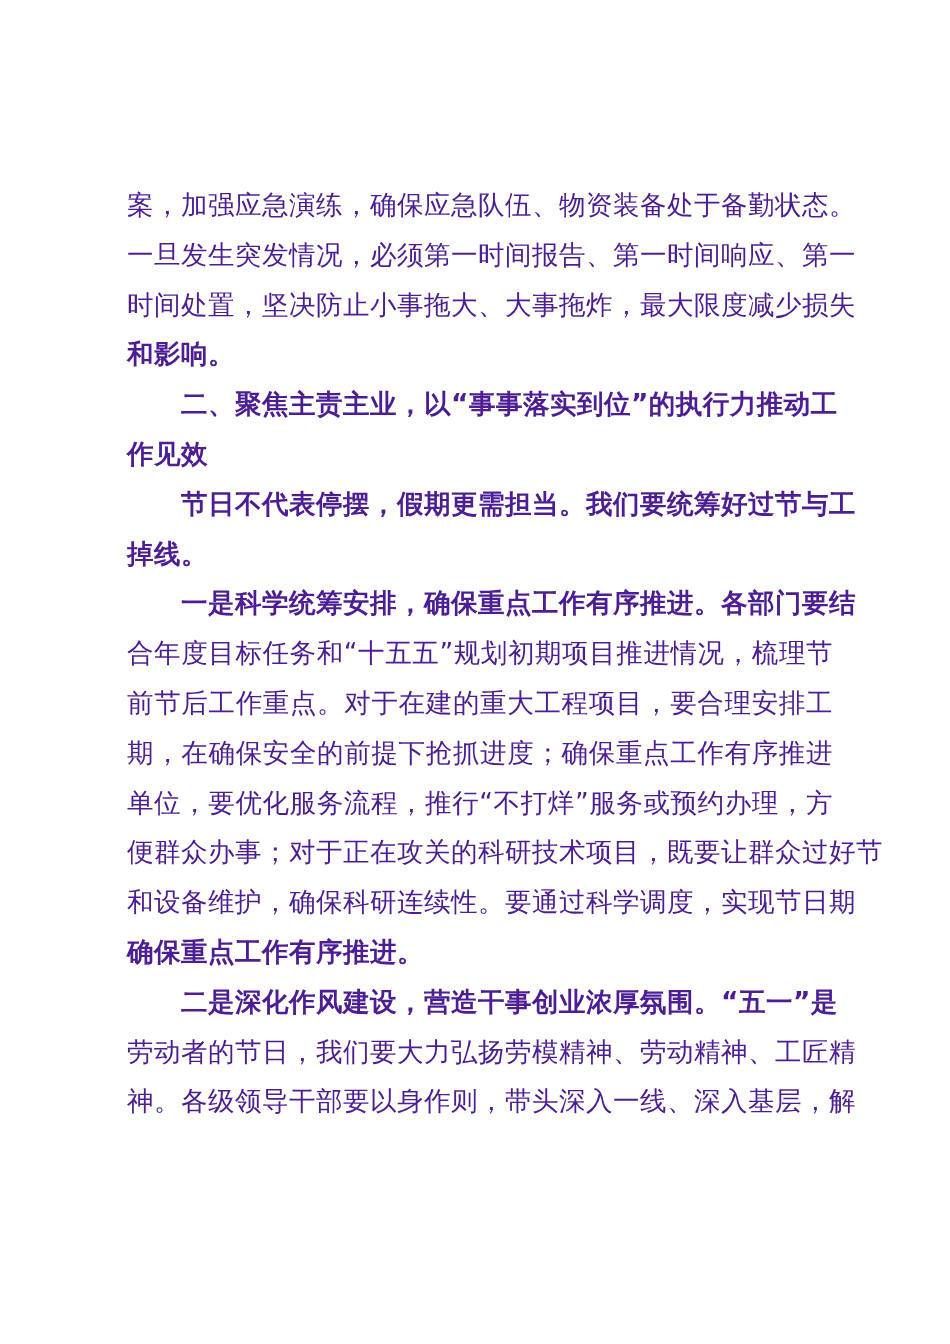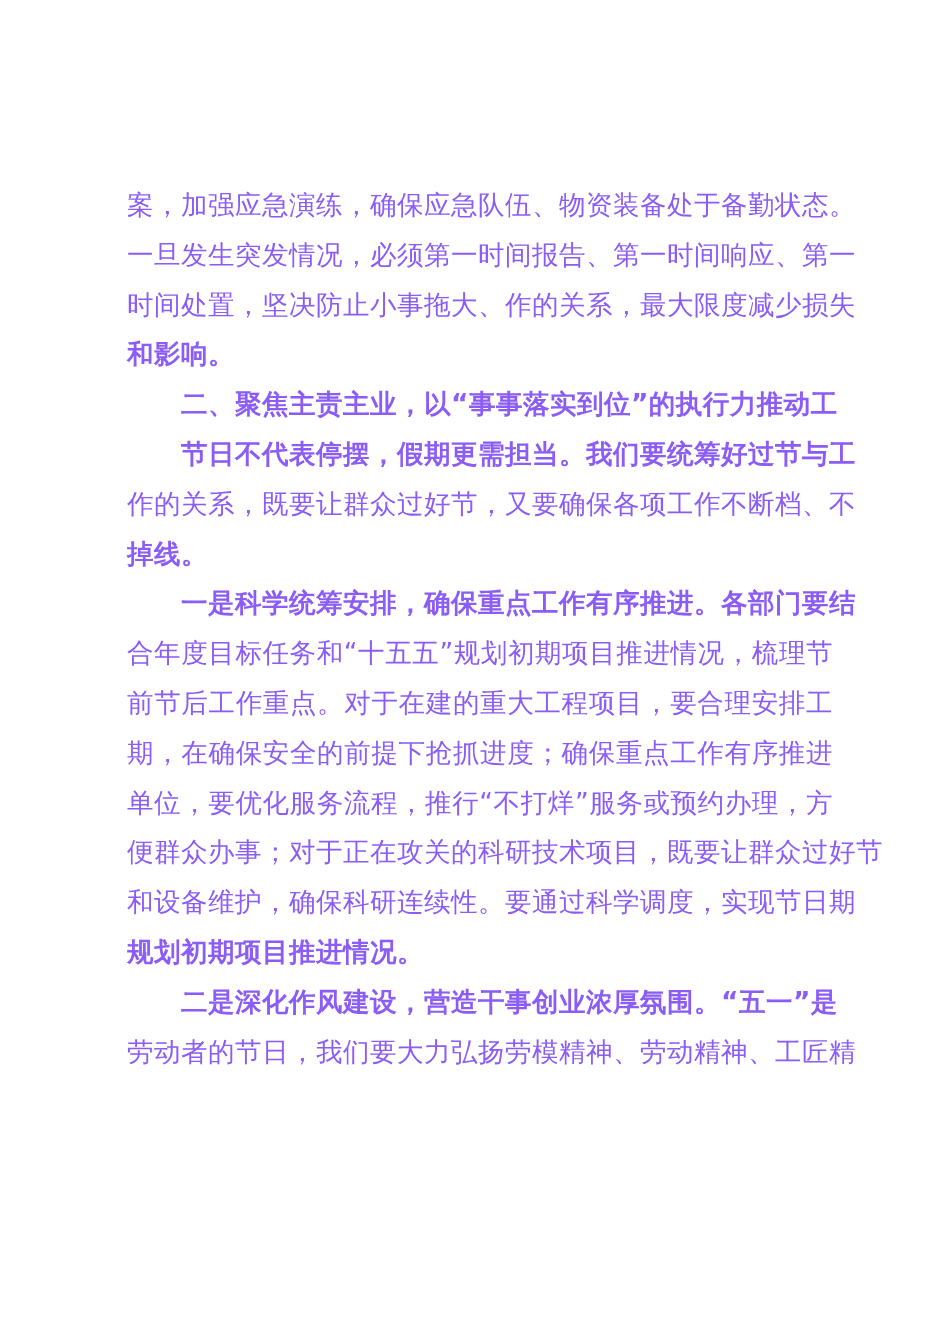--- a/index.html
+++ b/index.html
@@ -14,21 +14,21 @@
       overflow: hidden;
     }
     .page {
       position: absolute;
       left: 127px;
       top: 180px;
       width: 706px;
       font-family: "DejaVu Sans", "Liberation Sans", sans-serif;
       font-size: 26.5px;
       line-height: 49.8px;
-      color: #8b5cf6;
+      color: #4c1d95;
       letter-spacing: 0.5px;
     }
     .para {
       margin: 0;
       padding: 0;
       text-align: justify;
       text-justify: inter-character;
     }
     .line {
       display: block;
@@ -47,43 +47,44 @@
     }
   </style>
 </head>
 <body>
 
 <div class="page">
 
   <div class="para">
     <span class="line">案，加强应急演练，确保应急队伍、物资装备处于备勤状态。</span>
     <span class="line">一旦发生突发情况，必须第一时间报告、第一时间响应、第一</span>
-    <span class="line">时间处置，坚决防止小事拖大、作的关系，最大限度减少损失</span>
+    <span class="line">时间处置，坚决防止小事拖大、大事拖炸，最大限度减少损失</span>
     <span class="line last">和影响。</span>
   </div>
 
   <div class="para">
     <span class="line first-indent">二、聚焦主责主业，以“事事落实到位”的执行力推动工</span>
+    <span class="line last">作见效</span>
   </div>
 
   <div class="para">
     <span class="line first-indent">节日不代表停摆，假期更需担当。我们要统筹好过节与工</span>
-    <span class="line">作的关系，既要让群众过好节，又要确保各项工作不断档、不</span>
     <span class="line last">掉线。</span>
   </div>
 
   <div class="para">
     <span class="line first-indent">一是科学统筹安排，确保重点工作有序推进。各部门要结</span>
     <span class="line">合年度目标任务和“十五五”规划初期项目推进情况，梳理节</span>
     <span class="line">前节后工作重点。对于在建的重大工程项目，要合理安排工</span>
     <span class="line">期，在确保安全的前提下抢抓进度；确保重点工作有序推进</span>
     <span class="line">单位，要优化服务流程，推行“不打烊”服务或预约办理，方</span>
     <span class="line">便群众办事；对于正在攻关的科研技术项目，既要让群众过好节</span>
     <span class="line">和设备维护，确保科研连续性。要通过科学调度，实现节日期</span>
-    <span class="line last">规划初期项目推进情况。</span>
+    <span class="line last">确保重点工作有序推进。</span>
   </div>
 
   <div class="para">
     <span class="line first-indent">二是深化作风建设，营造干事创业浓厚氛围。“五一”是</span>
     <span class="line">劳动者的节日，我们要大力弘扬劳模精神、劳动精神、工匠精</span>
+    <span class="line">神。各级领导干部要以身作则，带头深入一线、深入基层，解</span>
   </div>
 
 </div>
 
 </body></html>

